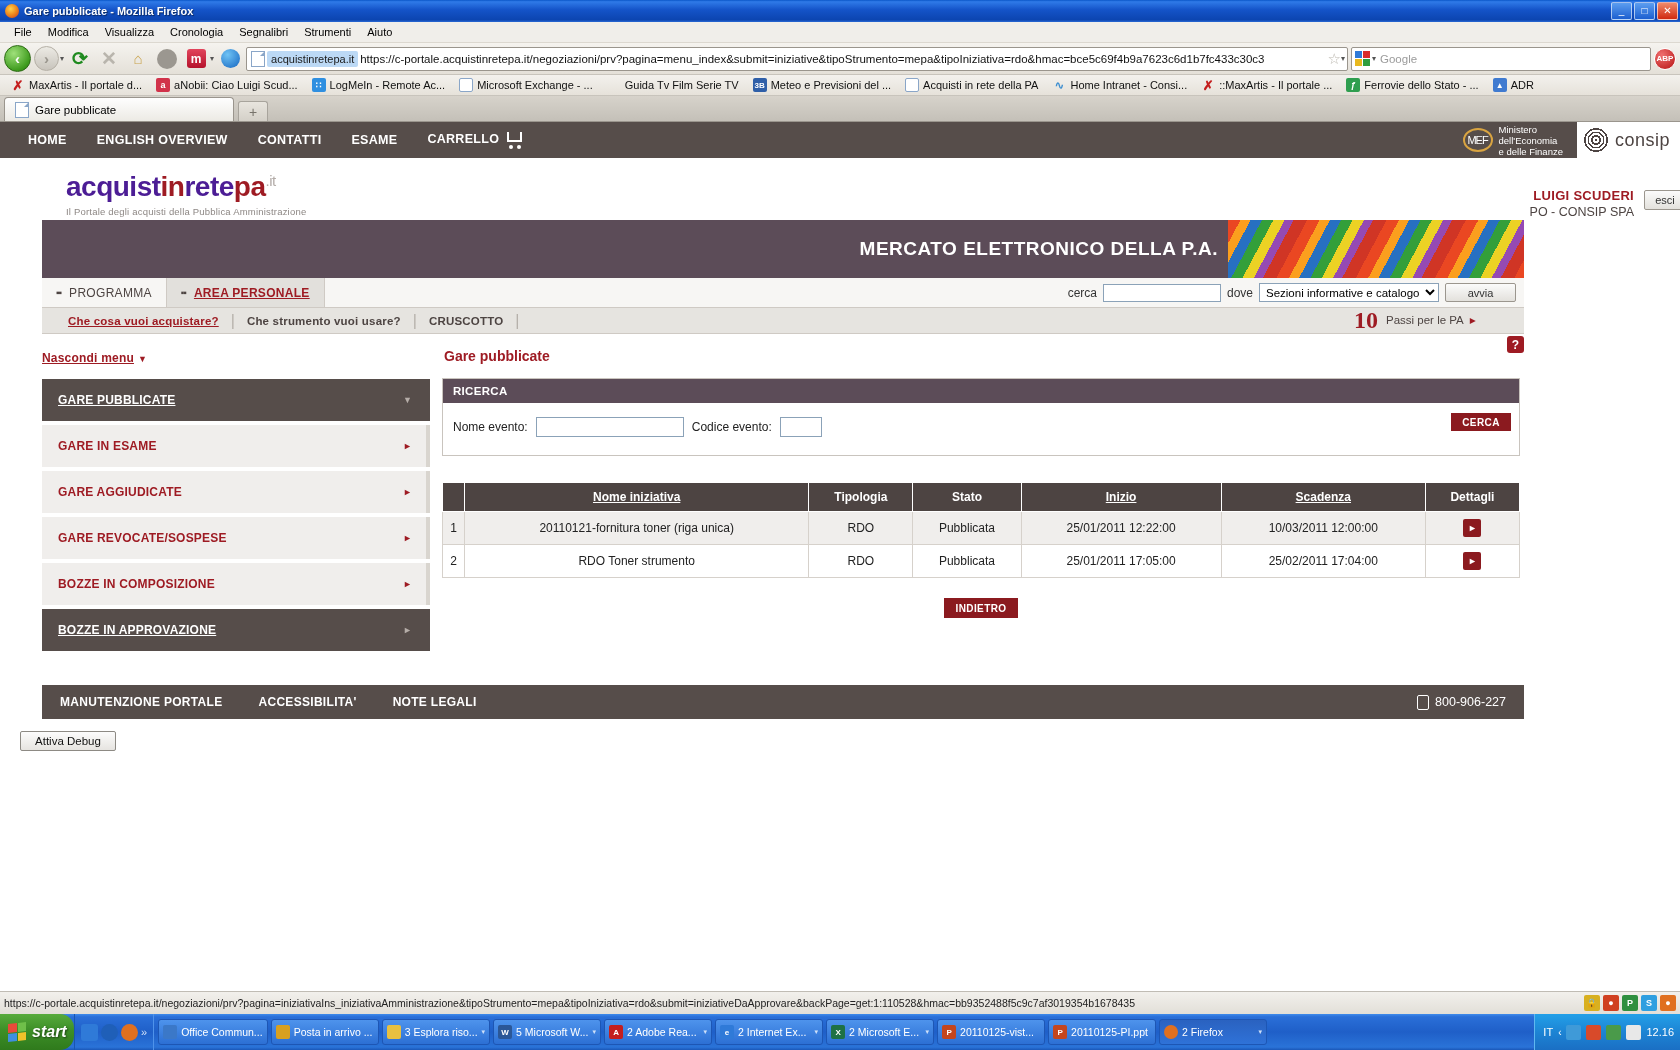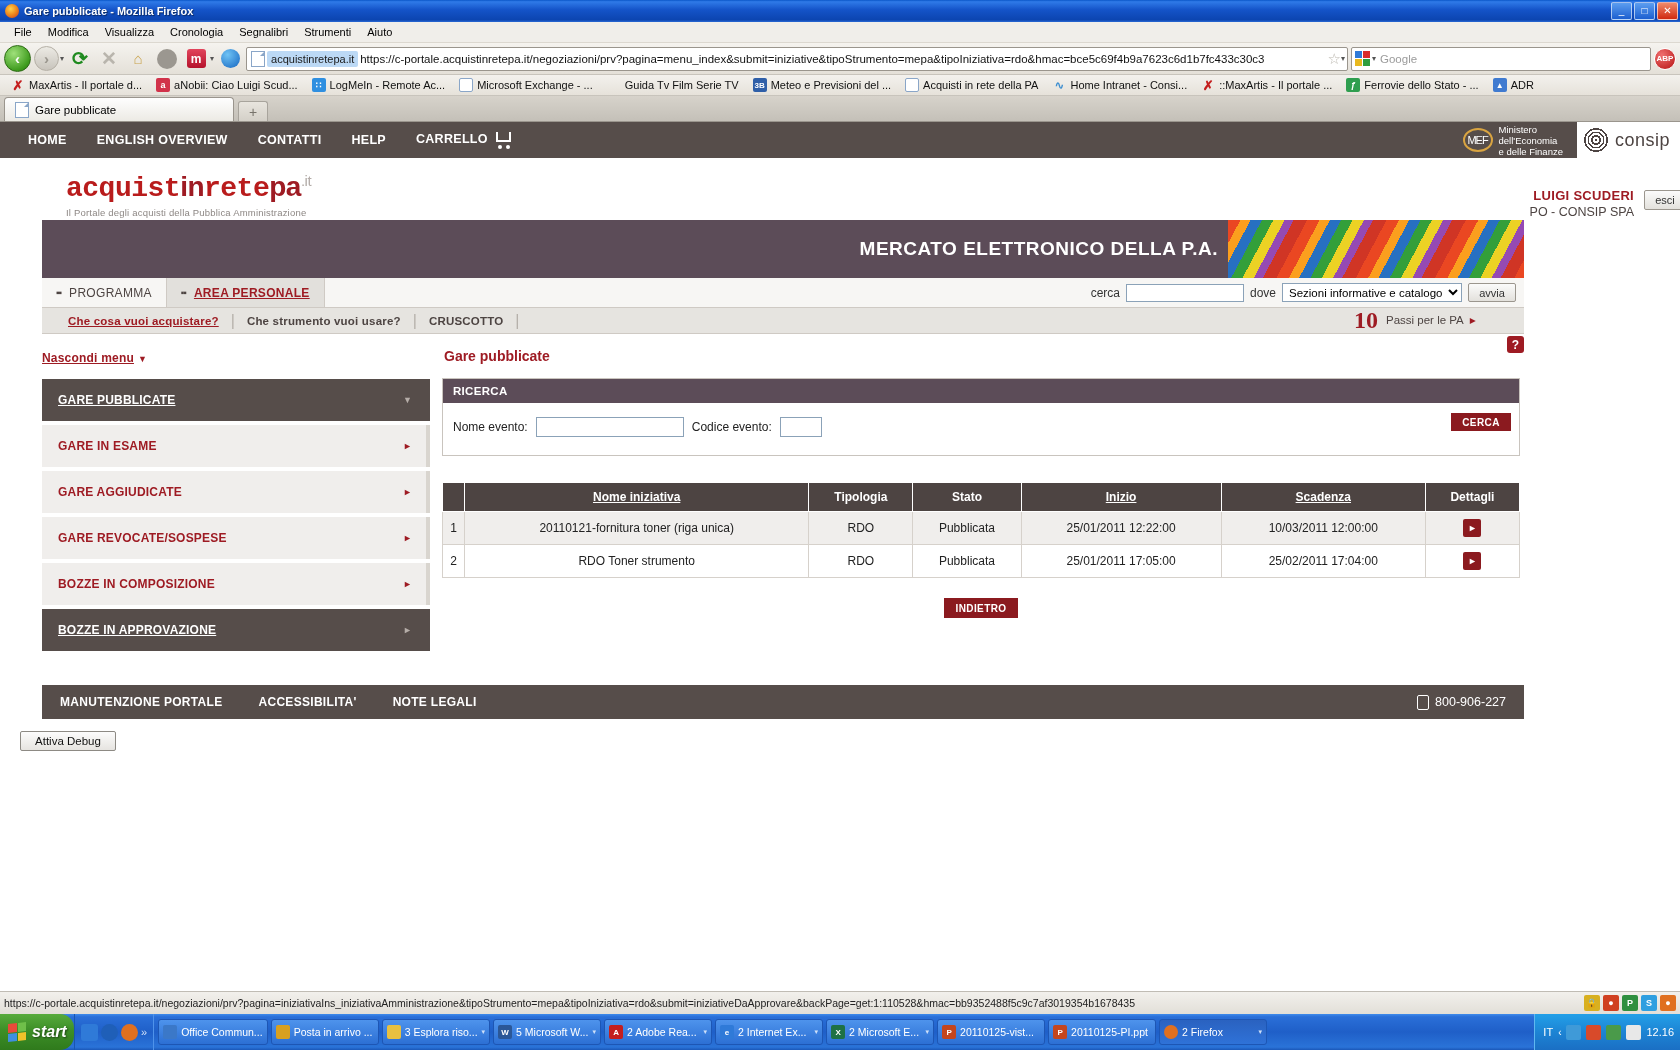--- a/index.html
+++ b/index.html
@@ -141,21 +141,21 @@
   .mefcirc { width: 30px; height: 24px; border: 2px solid #d9a441; border-radius: 50%;
     color:#fff; font-size: 11px; display:flex;align-items:center;justify-content:center; letter-spacing:-1px;}
   .meftxt { font-size: 9.5px; line-height: 11px; color: #fff; }
   .consipbox { background: #fff; padding: 5px 10px 5px 6px; display: flex; align-items: center; gap: 6px; height: 36px;}
   .consipspiral { width: 26px; height: 26px; border-radius: 50%;
     background: repeating-radial-gradient(circle, #4d4442 0 1.5px, #fff 1.5px 3.5px); }
   .consiptxt { font-size: 18px; color: #4d4442; font-weight: normal; letter-spacing: .5px; }
 
   #brandrow { height: 62px; display: flex; align-items: center; padding: 10px 0 0 66px; position: relative; }
   .logo-main { font-size: 28px; letter-spacing: -0.5px; }
-  .logo-main .g { color: #b91c1c; font-weight: bold; font-family: Liberation Mono, monospace; }
+  .logo-main .g { color: #4c1d95; font-weight: bold; }
   .logo-main .r { color: #9e1b23; font-weight: bold; }
   .logo-it { font-size: 15px; color: #b3aca8; vertical-align: super; }
   .logo-sub { font-size: 9.5px; color: #8d8784; margin-top: 3px; letter-spacing: .2px;}
   .userbox { position: absolute; right: 46px; top: 30px; text-align: right; }
   .username { font-size: 13px; color: #9e1b23; font-weight: bold; letter-spacing:.3px;}
   .userorg { font-size: 12.5px; color: #4d4442; margin-top: 2px;}
   .escibtn { position: absolute; right: -52px; top: 2px; width: 42px; height: 20px;
     border: 1px solid #9b968e; background: linear-gradient(to bottom,#fbfbfb,#e3e1dc);
     font-size: 11px; color: #333; display: flex; align-items: center; justify-content: center; border-radius: 2px;}
 
@@ -171,21 +171,21 @@
 
   #tabsrow { margin-left: 42px; width: 1482px; height: 30px; background: #f7f6f4; border-bottom: 1px solid #cfcac4;
     display: flex; align-items: stretch; position: relative; }
   .ptab { display: flex; align-items: center; gap: 8px; padding: 0 14px; font-size: 12px; color: #4d4442; letter-spacing: .3px; }
   .ptab.active { background: #e2e0dc; border-left: 1px solid #cfcac4; border-right: 1px solid #cfcac4; }
   .ptab .dots { color: #4d4442; font-size: 10px; letter-spacing: -1px; }
   .ptab a { color: #9e1b23; text-decoration: underline; font-weight: bold; font-size: 12px;}
   .searcharea { margin-left: auto; display: flex; align-items: center; gap: 6px; padding-right: 8px; font-size: 12px; color: #333;}
   .searcharea input[type=text] { width: 118px; height: 18px; border: 1px solid #8ba2b8; font-size: 11px; padding: 0 3px; }
   .searcharea select { height: 19px; border: 1px solid #8ba2b8; font-size: 11.5px; padding: 0 2px; background: #fff;}
-  .avviabtn { width: 48px; height: 19px; border: 1px solid #9b968e; background: linear-gradient(to bottom,#fbfbfb,#e3e1dc);
+  .avviabtn { width: 71px; height: 19px; border: 1px solid #9b968e; background: linear-gradient(to bottom,#fbfbfb,#e3e1dc);
     font-size: 11px; color: #333; display:flex;align-items:center;justify-content:center; border-radius:2px;}
 
   #subnav { margin-left: 42px; width: 1482px; height: 26px; background: #e6e4e0; border-bottom: 1px solid #cfcac4;
     display: flex; align-items: center; padding-left: 14px; gap: 0; position: relative; }
   #subnav .sn { font-size: 11.5px; color: #4d4442; font-weight: bold; padding: 0 12px; letter-spacing:.2px; }
   #subnav .sn.link { color: #9e1b23; text-decoration: underline; }
   #subnav .sep { color: #b5b0aa; }
   .passi { position: absolute; right: 0; top: -2px; width: 186px; height: 28px; display:flex;align-items:center; }
   .passi .bigten { font-size: 24px; color: #9e1b23; font-weight: bold; font-family: "Liberation Serif", serif; margin-left: 16px;}
   .passi .ptxt { font-size: 11.5px; color: #4d4442; margin-left: 8px; }
@@ -396,21 +396,21 @@
   </div>
   <div class="newtab">+</div>
 </div>
 
 <div id="viewport">
 
   <div id="topnav">
     <a href="#">HOME</a>
     <a href="#">ENGLISH OVERVIEW</a>
     <a href="#">CONTATTI</a>
-    <a href="#">HELP</a>
+    <a href="#">ESAME</a>
     <a href="#"><span>CARRELLO</span><span class="cart"><span class="body"></span><span class="w1"></span><span class="w2"></span></span></a>
     <span class="mef">
       <span class="mefblock">
         <span class="mefcirc">MEF</span>
         <span class="meftxt">
           <span>Ministero</span><br>
           <span>dell'Economia</span><br>
           <span>e delle Finanze</span>
         </span>
       </span>

